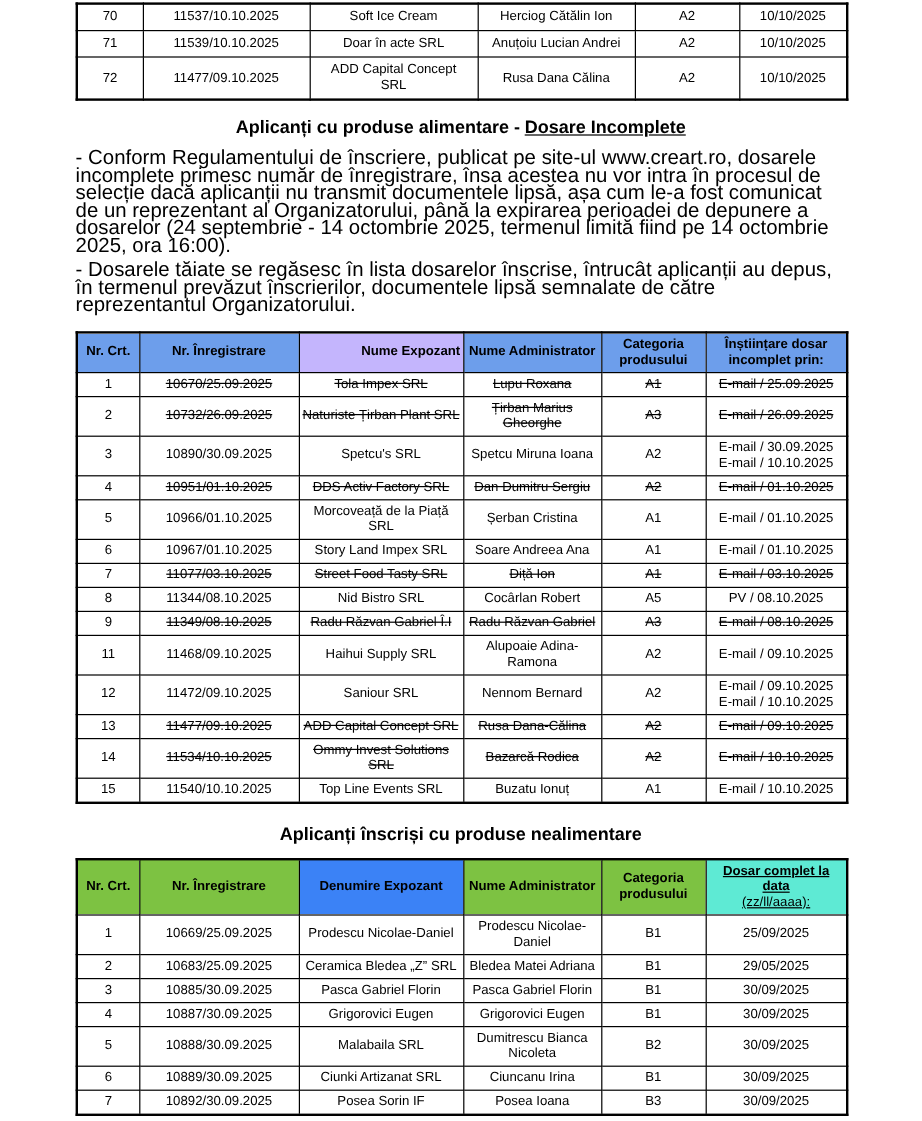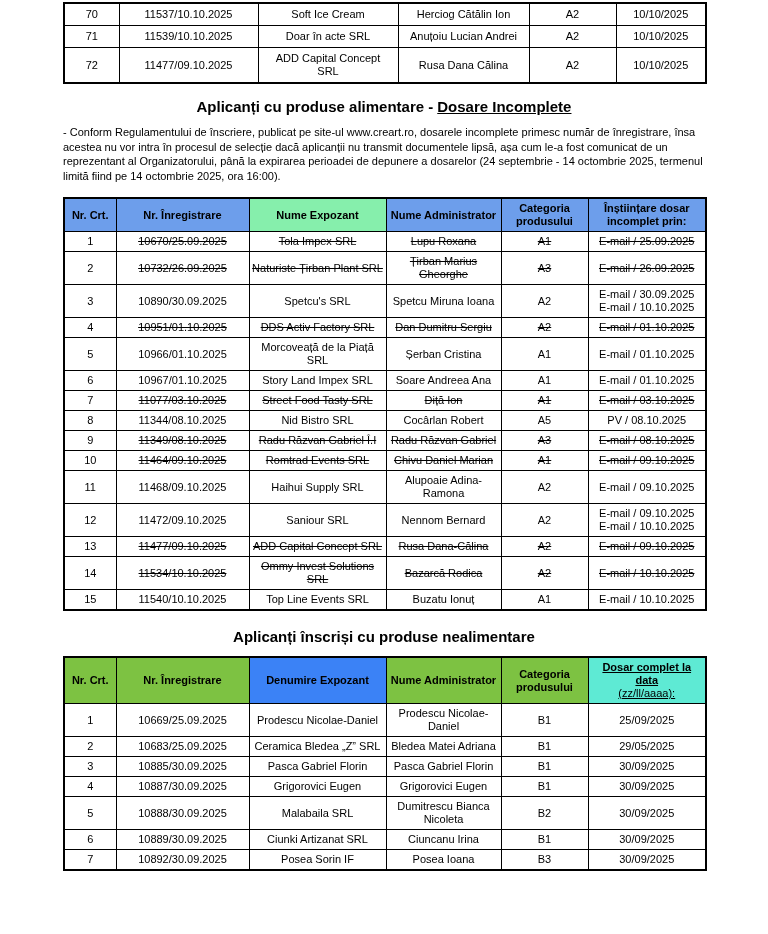--- a/index.html
+++ b/index.html
@@ -33,21 +33,21 @@
 
   h2.heading{
     font-size:15px;
     font-weight:bold;
     text-align:center;
     margin:14px 0 10px 0;
   }
   .underline{text-decoration:underline;margin-left:4px;}
 
   p.para{
-    font-size:11px;
+    font-size:17px;
     line-height:14.5px;
     margin:6px 0;
     text-align:left;
   }
   .blue-table{margin-top:14px;}
   h2.heading.second{margin:17px 0 11px 0;}
 </style>
 </head>
 <body>
 
@@ -86,35 +86,36 @@
           <td>Rusa Dana Călina</td>
           <td>A2</td>
           <td>10/10/2025</td>
         </tr>
       </tbody>
   </table>
 
   <h2 class="heading"><span>Aplicanți cu produse alimentare -</span><span class="underline">Dosare Incomplete</span></h2>
 
   <p class="para">- Conform Regulamentului de înscriere, publicat pe site-ul www.creart.ro, dosarele incomplete primesc număr de înregistrare, însa acestea nu vor intra în procesul de selecție dacă aplicanții nu transmit documentele lipsă, așa cum le-a fost comunicat de un reprezentant al Organizatorului, până la expirarea perioadei de depunere a dosarelor (24 septembrie - 14 octombrie 2025, termenul limită fiind pe 14 octombrie 2025, ora 16:00).</p>
+  <p class="para">- Dosarele tăiate se regăsesc în lista dosarelor înscrise, întrucât aplicanții au depus, în termenul prevăzut înscrierilor, documentele lipsă semnalate de către reprezentantul Organizatorului.</p>
 
   <table class="doc-table blue-table">
     <colgroup>
       <col style="width:52px">
         <col style="width:133px">
         <col style="width:137px">
       <col style="width:115px">
         <col style="width:87px">
         <col style="width:118px">
     </colgroup>
     <thead>
         <tr>
           <th style="background-color: rgb(109, 158, 235);">Nr. Crt.</th>
           <th style="background-color: rgb(109, 158, 235);">Nr. Înregistrare</th>
-          <th style="background-color: #86efac;">Nume Expozant</th>
+          <th style="background-color: #c4b5fd; text-align: right;">Nume Expozant</th>
           <th style="background-color: rgb(109, 158, 235);">Nume Administrator</th>
           <th style="background-color: rgb(109, 158, 235);">Categoria produsului</th>
           <th style="background-color: rgb(109, 158, 235); margin-left: 48px;">Înștiințare dosar incomplet prin:</th>
         </tr>
       </thead>
     <tbody>
         <tr>
           <td>1</td>
           <td class="struck">10670/25.09.2025</td>
           <td class="struck">Tola Impex SRL</td>
@@ -196,30 +197,20 @@
           </td>
         </tr>
         <tr>
           <td>9</td>
           <td class="struck">11349/08.10.2025</td>
           <td class="struck">Radu Răzvan Gabriel Î.I</td>
           <td class="struck">Radu Răzvan Gabriel</td>
           <td class="struck">A3</td>
           <td class="struck">
             <div>E-mail / 08.10.2025</div>
-          </td>
-        </tr>
-        <tr>
-          <td>10</td>
-          <td class="struck">11464/09.10.2025</td>
-          <td class="struck">Romtrad Events SRL</td>
-          <td class="struck">Chivu Daniel Marian</td>
-          <td class="struck">A1</td>
-          <td class="struck">
-            <div>E-mail / 09.10.2025</div>
           </td>
         </tr>
         <tr>
           <td>11</td>
           <td>11468/09.10.2025</td>
           <td>Haihui Supply SRL</td>
           <td>Alupoaie Adina-Ramona</td>
           <td>A2</td>
           <td>
             <div>E-mail / 09.10.2025</div>

